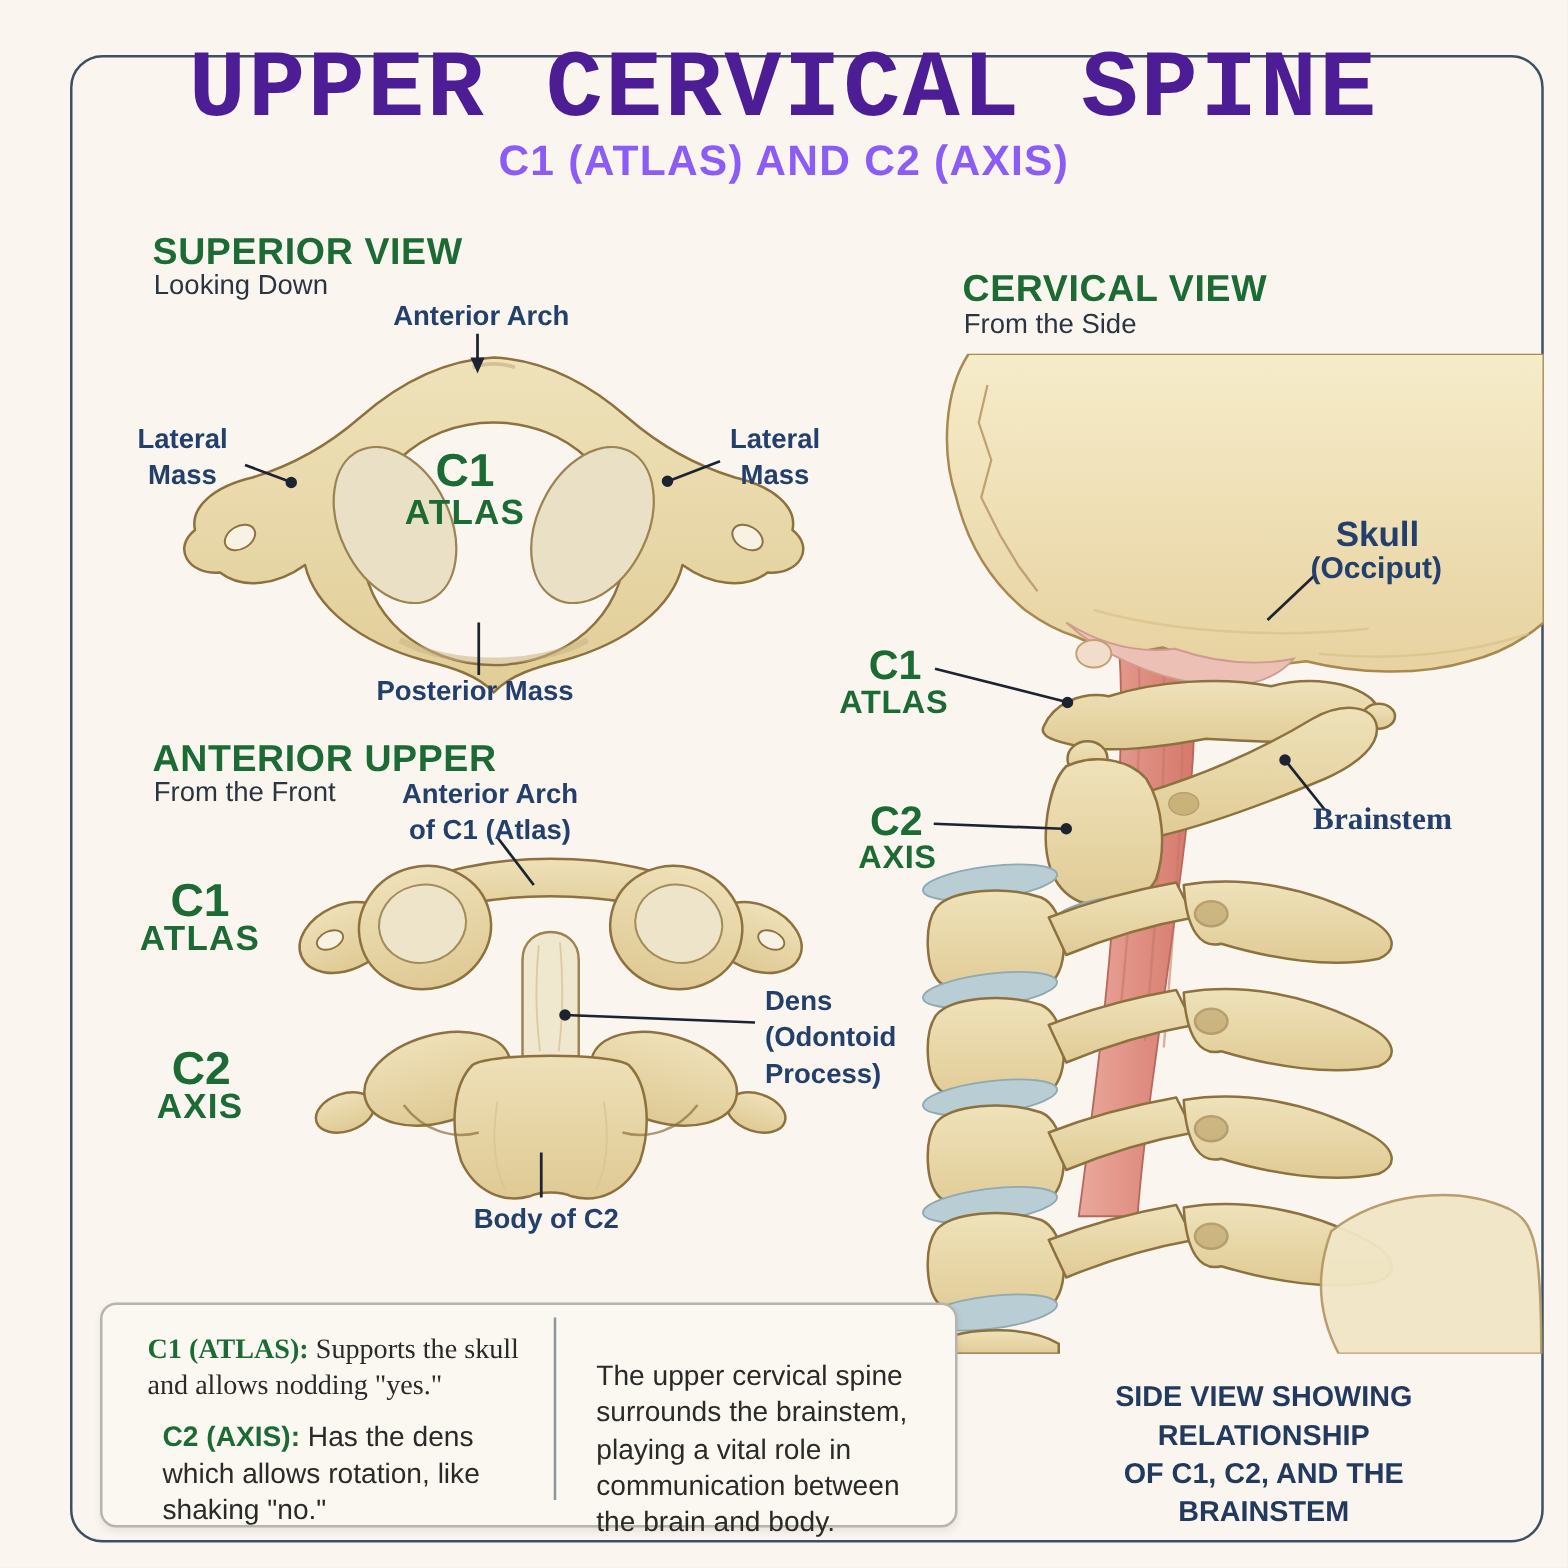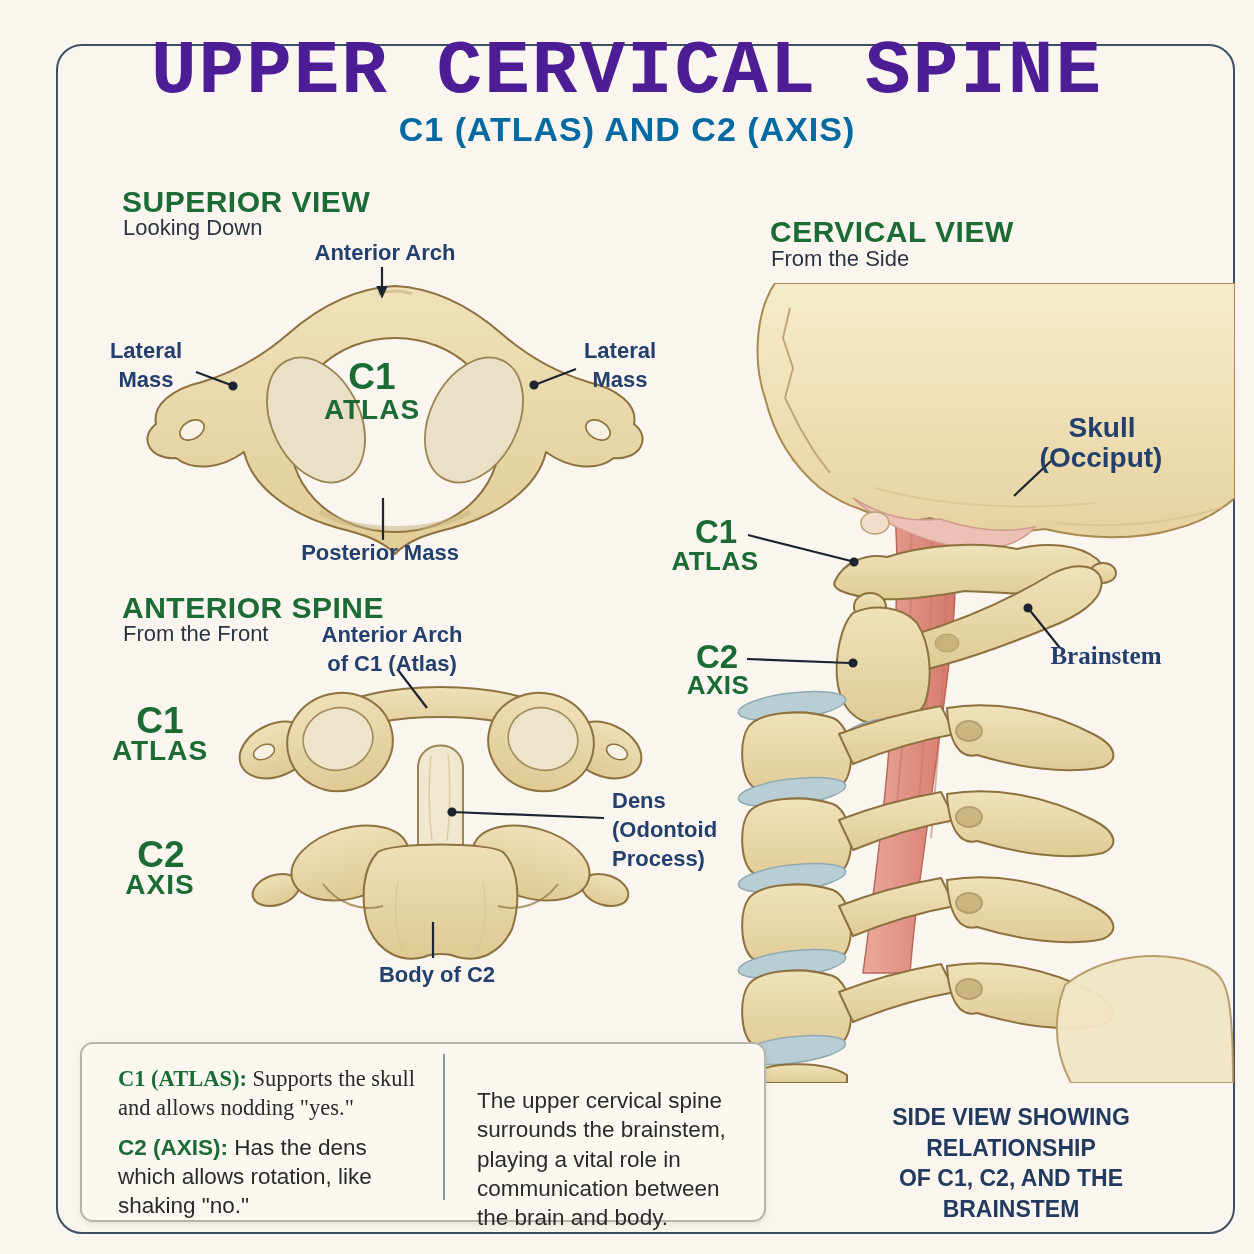--- a/index.html
+++ b/index.html
@@ -5,21 +5,21 @@
   html,body{margin:0;padding:0;background:#f2ede4;}
   .page{position:relative;width:1254px;height:1254px;background:#faf6ef;overflow:hidden;
         font-family:"Liberation Sans",sans-serif;}
   .frame{position:absolute;left:56px;top:44px;width:1175px;height:1186px;
          border:2.5px solid #3e4f63;border-radius:26px;pointer-events:none;}
   .abs{position:absolute;}
   .ctr{transform:translateX(-50%);text-align:center;}
   .title{width:100%;text-align:center;font-family:Liberation Mono, monospace;font-weight:bold;
          font-size:76px;letter-spacing:2px;color:#4c1d95;line-height:1;}
   .subtitle{width:100%;text-align:center;font-weight:bold;font-size:34px;letter-spacing:1px;
-            color:#0369a1;}
+            color:#8b5cf6;}
   .sec-head{font-weight:bold;font-size:30px;letter-spacing:.5px;color:#1c6b35;line-height:1.05;}
   .sec-sub{font-size:22px;color:#2b3440;line-height:1.1;}
   .lbl{font-weight:bold;font-size:22px;color:#23406d;line-height:1.32;white-space:pre-line;}
   .lbl-big{font-weight:bold;font-size:26px;color:#23406d;line-height:1.25;white-space:pre-line;}
   .bone-c1{font-weight:bold;font-size:37px;color:#1c6b35;line-height:1;}
   .bone-sub{font-weight:bold;font-size:28px;color:#1c6b35;line-height:1;letter-spacing:1px;}
   .bone-c1-side{font-weight:bold;font-size:33px;color:#1c6b35;line-height:1;}
   .bone-sub-side{font-weight:bold;font-size:26px;color:#1c6b35;line-height:1;letter-spacing:.5px;}
   .caption{font-weight:bold;font-size:23px;color:#223a5e;line-height:1.33;white-space:pre-line;}
   .infobox{position:absolute;left:80px;top:1042px;width:682px;height:176px;background:#fbf8f2;
@@ -61,21 +61,21 @@
 
   <div class="abs lbl ctr z3" style="left:385px;top:238px;">Anterior Arch</div>
   <div class="abs lbl ctr z3" style="left:146px;top:336px;">Lateral
 Mass</div>
   <div class="abs lbl ctr z3" style="left:620px;top:336px;">Lateral
 Mass</div>
   <div class="abs bone-c1 ctr z3" style="left:372px;top:358px;">C1</div>
   <div class="abs bone-sub ctr z3" style="left:372px;top:396px;">ATLAS</div>
   <div class="abs lbl ctr z3" style="left:380px;top:538px;">Posterior Mass</div>
 
-  <div class="abs sec-head z3" style="left:122px;top:592px;">ANTERIOR SPINE</div>
+  <div class="abs sec-head z3" style="left:122px;top:592px;">ANTERIOR UPPER</div>
   <div class="abs sec-sub z3" style="left:123px;top:622px;">From the Front</div>
 
   <svg class="abs z1" style="left:228px;top:656px;" width="425" height="330" viewBox="0 0 425 330">
     <defs>
       <linearGradient id="boneG2" x1="0" y1="0" x2="0" y2="1">
         <stop offset="0" stop-color="#eee0b8"></stop>
           <stop offset="1" stop-color="#dfca94"></stop>
       </linearGradient>
     </defs>
 
@@ -186,21 +186,21 @@
       <path fill="url(#boneG3)" d="M104 709 C140 695 172 687 206 681 L220 709 C186 715 152 725 118 739 Z"></path>
       <path fill="url(#boneG3)" d="M212 683 C260 675 312 685 358 709 C382 721 384 735 368 742 C330 750 282 742 242 730 C226 734 214 720 212 683 Z"></path>
       <ellipse cx="234" cy="706" rx="13" ry="10" fill="#b5995f" opacity=".55"></ellipse>
     </g>
     <ellipse cx="57" cy="767" rx="54" ry="13" transform="rotate(-7 57 767)" fill="#b9cdd5" stroke="#8fa9b2" stroke-width="1.5"></ellipse>
     <path fill="url(#boneG3)" stroke="#8d713f" stroke-width="2" d="M16 790 C40 778 90 778 112 792 L112 800 L16 800 Z"></path>
     <path fill="#f1e6c6" stroke="#b59a66" stroke-width="2" opacity=".95" d="M330 702 C368 672 428 664 472 684 C492 694 498 710 498 800 L336 800 C318 766 318 734 330 702 Z"></path>
   </svg>
 
   <div class="abs lbl-big ctr z3" style="left:1102px;top:410px;font-size:28px;">Skull</div>
-  <div class="abs lbl-big ctr z3" style="left:1101px;top:440px;font-size:28px;">(Occiput)</div>
+  <div class="abs lbl-big ctr z3" style="left:1101px;top:440px;font-size:24px;">(Occiput)</div>
   <div class="abs bone-c1-side ctr z3" style="left:716px;top:515px;">C1</div>
   <div class="abs bone-sub-side ctr z3" style="left:715px;top:548px;">ATLAS</div>
   <div class="abs bone-c1-side ctr z3" style="left:717px;top:640px;">C2</div>
   <div class="abs bone-sub-side ctr z3" style="left:718px;top:672px;">AXIS</div>
   <div class="abs lbl-big ctr z3" style="left:1106px;top:640px;font-size:25px;font-family:Liberation Serif, serif;">Brainstem</div>
   <div class="abs caption ctr z3" style="left:1011px;top:1102px;">SIDE VIEW SHOWING RELATIONSHIP
 OF C1, C2, AND THE BRAINSTEM</div>
 
   <svg class="abs z2" style="left:0;top:0;pointer-events:none;" width="1254" height="1254" viewBox="0 0 1254 1254">
     <g stroke="#1b2430" stroke-width="2.2" fill="#1b2430">
@@ -225,17 +225,17 @@
         <circle cx="853" cy="663" r="3.5"></circle>
       <line x1="1028" y1="608" x2="1060" y2="648"></line>
         <circle cx="1028" cy="608" r="3.5"></circle>
     </g>
   </svg>
 
   <div class="infobox z3">
     <div class="divider"></div>
     <div class="info-col" style="left:36px;top:20px;width:312px;">
       <p style="margin:0 0 10px 0;font-family:Liberation Serif, serif;"><span class="info-term">C1 (ATLAS):</span><span> Supports the skull and allows nodding "yes."</span></p>
-      <p style="margin:0;"><span class="info-term">C2 (AXIS):</span><span> Has the dens which allows rotation, like shaking "no."</span></p>
+      <p style="margin:12px;"><span class="info-term">C2 (AXIS):</span><span> Has the dens which allows rotation, like shaking "no."</span></p>
     </div>
     <div class="info-col" style="left:395px;top:18px;width:252px;margin-top:24px;">The upper cervical spine surrounds the brainstem, playing a vital role in communication between the brain and body.</div>
   </div>
 </div>
 
 </body></html>

